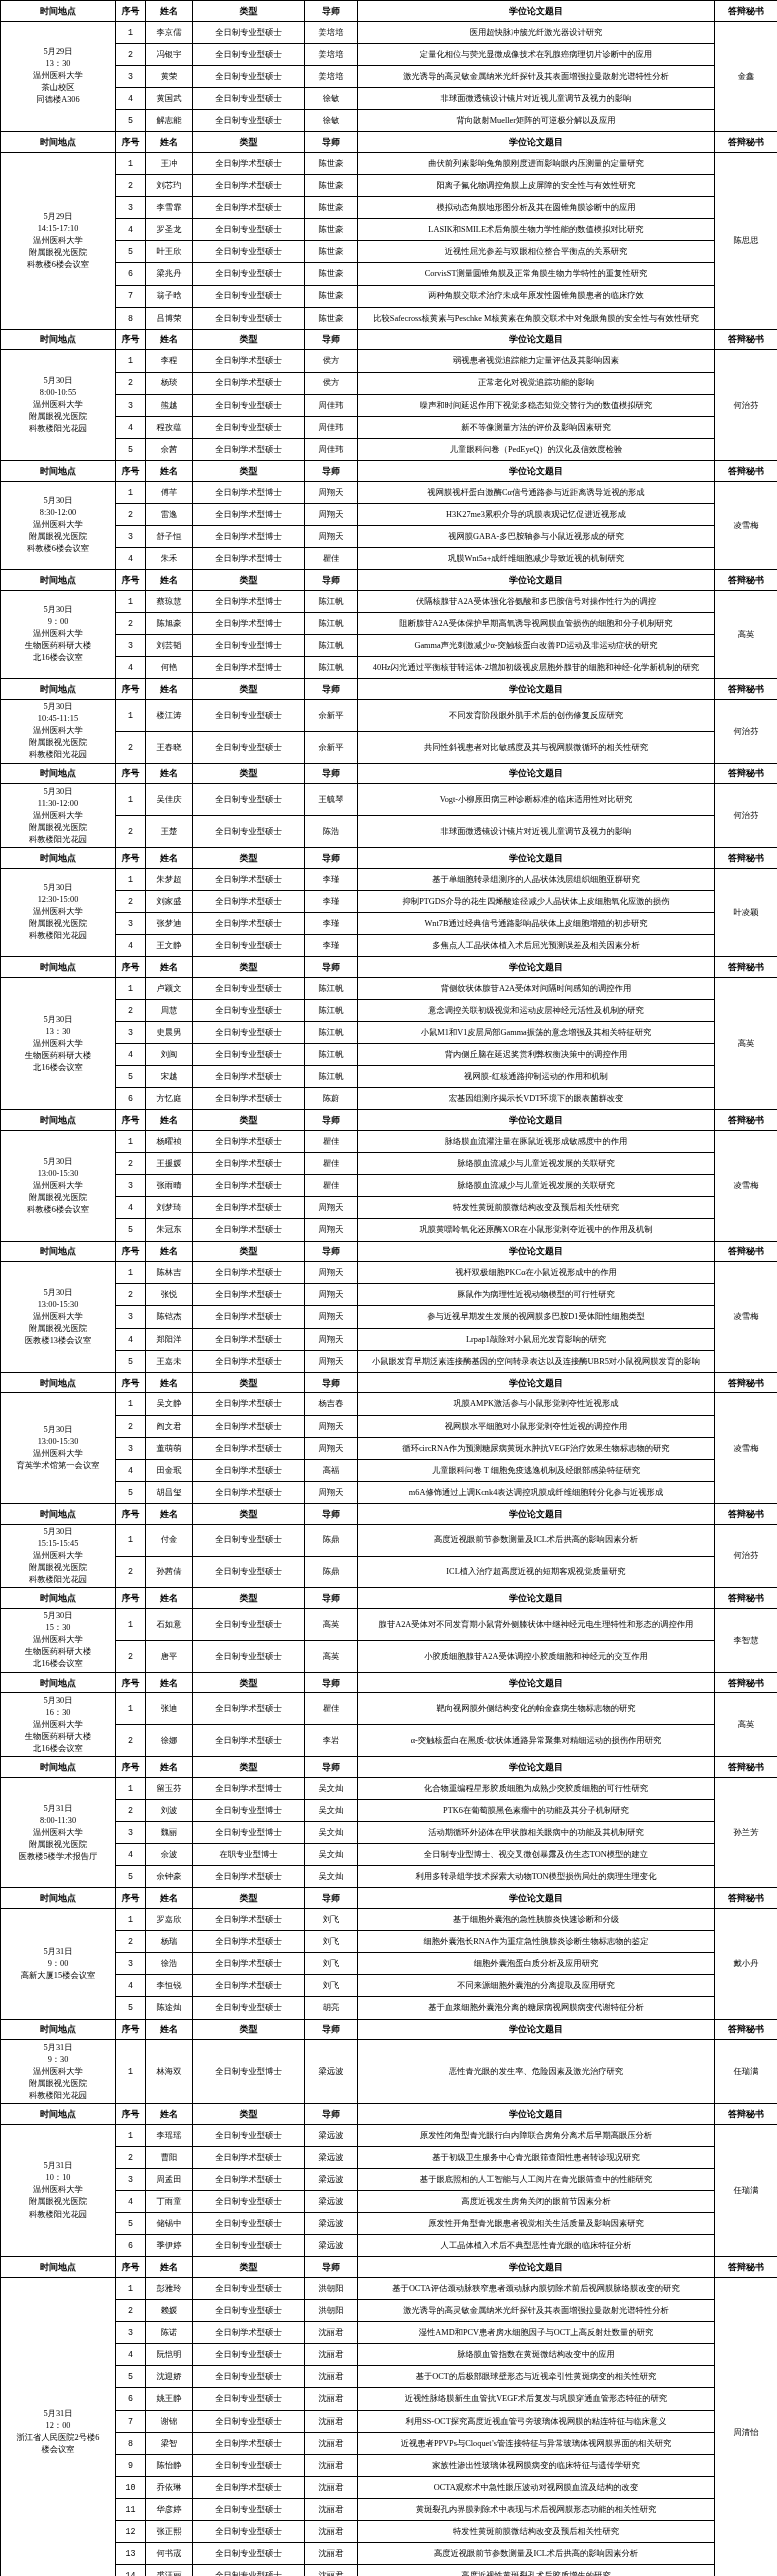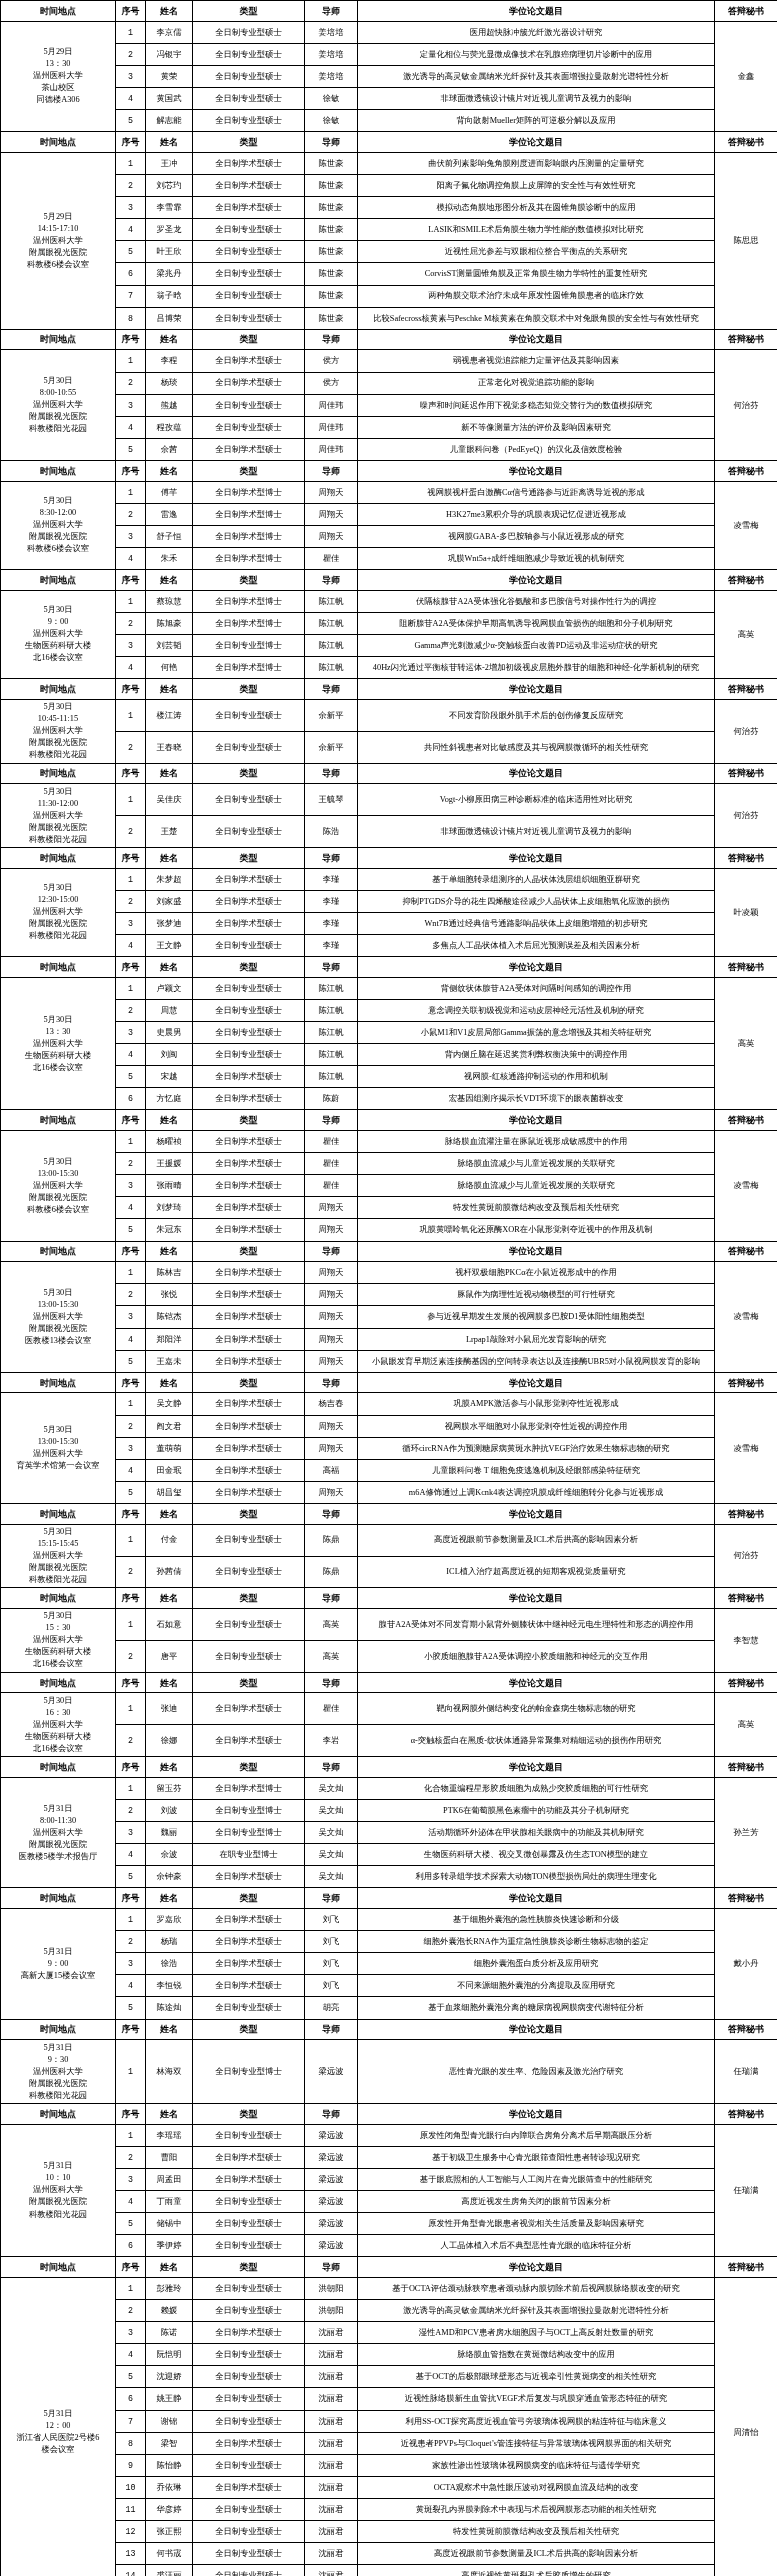--- a/index.html
+++ b/index.html
@@ -747,21 +747,21 @@
           <td class="name-cell">魏丽</td>
           <td class="type-cell">全日制专业型博士</td>
           <td class="advisor-cell">吴文灿</td>
           <td class="title-cell">活动期循环外泌体在甲状腺相关眼病中的功能及其机制研究</td>
         </tr>
         <tr>
           <td class="no-cell">4</td>
           <td class="name-cell">余波</td>
           <td class="type-cell">在职专业型博士</td>
           <td class="advisor-cell">吴文灿</td>
-          <td class="title-cell">生物医药科研大楼、视交叉微创暴露及仿生态TON模型的建立</td>
+          <td class="title-cell">全日制专业型博士、视交叉微创暴露及仿生态TON模型的建立</td>
         </tr>
         <tr>
           <td class="no-cell">5</td>
           <td class="name-cell">余钟豪</td>
           <td class="type-cell">全日制学术型硕士</td>
           <td class="advisor-cell">吴文灿</td>
           <td class="title-cell">利用多转录组学技术探索大动物TON模型损伤局灶的病理生理变化</td>
         </tr>
         <tr>
           <th>时间地点</th>

